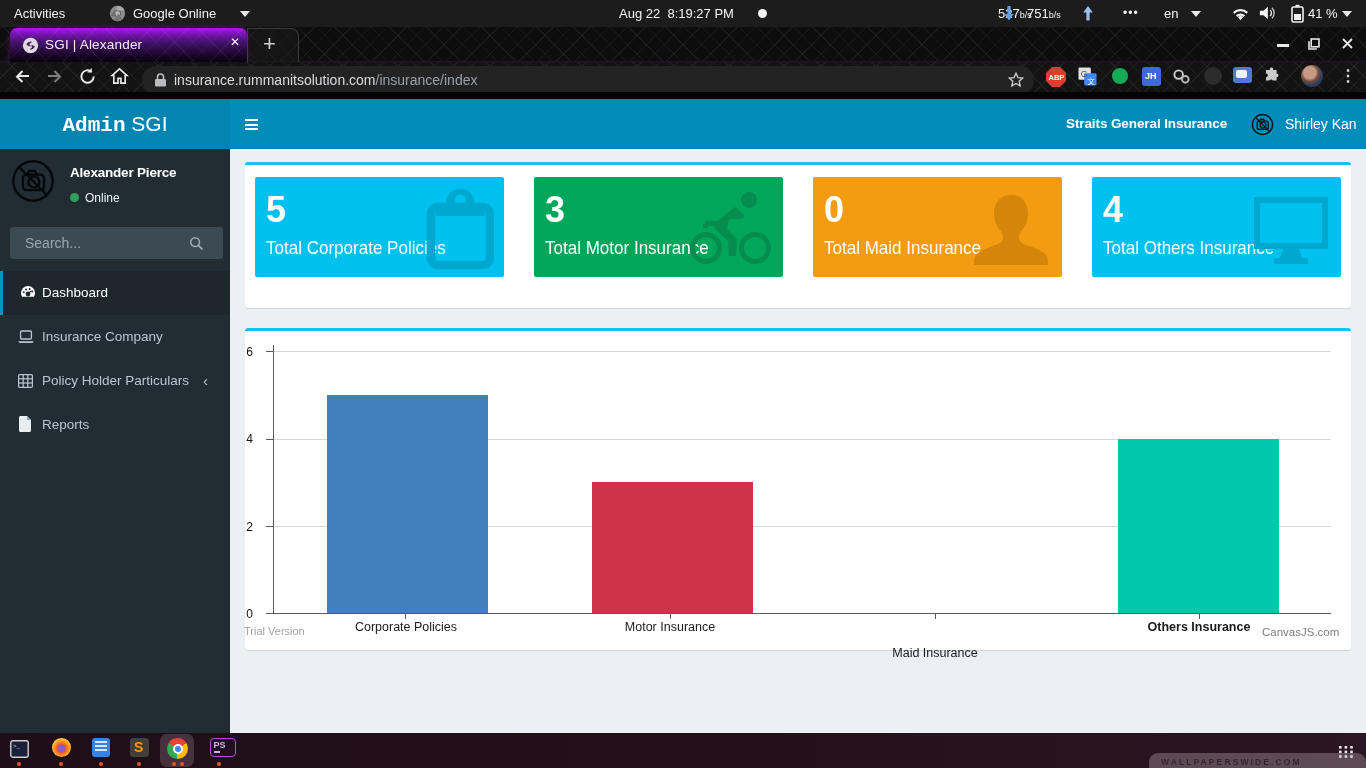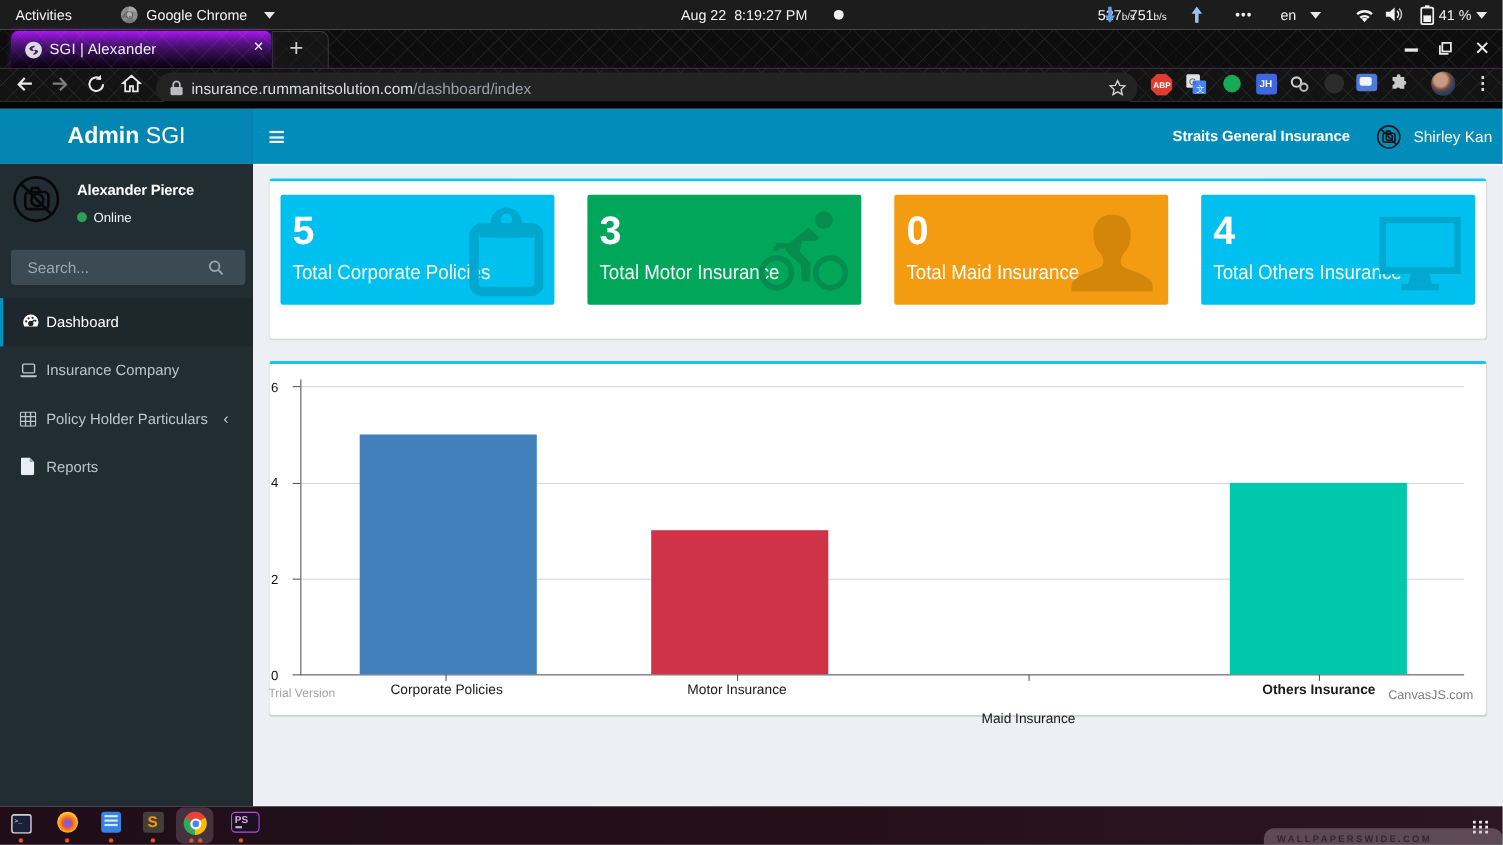--- a/index.html
+++ b/index.html
@@ -39,21 +39,21 @@
   #omni { position:absolute; left:142px; top:4px; width:892px; height:28px; background:#232323; border-radius:14px; }
   #omni .url { position:absolute; left:32px; top:6px; font-size:14px; color:#dadce0; }
   #omni .url .path { color:#9aa0a6; }
   .navbtn { position:absolute; top:0; color:#e6e6e6; }
 
   #strip { position:absolute; top:92px; left:0; width:1366px; height:7px; background:#040404; }
 
   
   #page { position:absolute; top:99px; left:0; width:1366px; height:634px; background:#ecf0f5; }
   #logo { position:absolute; left:0; top:0; width:230px; height:50px; background:#0285b0; color:#fff; text-align:center; line-height:50px; font-size:21px; }
-  #logo b { font-weight:700; }
+  #logo b { font-weight:700;font-family:Liberation Mono, monospace; }
   #navbar { position:absolute; left:230px; top:0; width:1136px; height:50px; background:#028cba; border-bottom:1px solid #0181ad; }
   #sidebar { position:absolute; left:0; top:50px; width:230px; height:584px; background:#222d33; }
 
   .userpanel { position:absolute; left:0; top:0; width:230px; height:78px; }
   .uname { position:absolute; left:70px; top:16px; color:#fff; font-weight:700; font-size:13.5px; letter-spacing:-0.2px; }
   .ustat { position:absolute; left:70px; top:42px; color:#eef3f5; font-size:12px; }
   .ustat .dot { display:inline-block; width:9px; height:9px; border-radius:50%; background:#2e9e5b; margin-right:6px; }
   #sform { position:absolute; left:10px; top:78px; width:213px; height:32px; background:#3c4b53; border-radius:3px; }
   #sform .ph { position:absolute; left:15px; top:8px; color:#9ca8ad; font-size:14px; }
 
@@ -84,21 +84,21 @@
   <div id="ubar">
     <div class="itm" style="left:14px;">Activities</div>
     <svg class="abs" style="left:109px; top:5px;" width="17" height="17" viewBox="0 0 20 20">
       <circle cx="10" cy="10" r="9" fill="#8d8d8d"></circle>
       <circle cx="10" cy="10" r="4" fill="#555"></circle>
       <circle cx="10" cy="10" r="3" fill="#b5b5b5"></circle>
       <path d="M10 1 a9 9 0 0 1 8.2 5.4 l-9.6 0 z" fill="#a9a9a9"></path>
       <path d="M1.3 13.2 L6.5 6 l2.2 7.4 z" fill="#6f6f6f"></path>
       <path d="M16 16.8 a9 9 0 0 1 -10.5 0.6 l5.6 -7 z" fill="#777"></path>
     </svg>
-    <div class="itm" style="left:133px;">Google Chrome</div>
+    <div class="itm" style="left:133px;">Google Online</div>
     <div class="abs" style="left:240px; top:11px; width:0; height:0; border-left:5px solid transparent; border-right:5px solid transparent; border-top:6px solid #e8e8e8;"></div>
     <div class="itm" style="left:619px;">Aug 22&nbsp;&nbsp;8:19:27 PM</div>
     <div class="abs" style="left:758px; top:9px; width:9px; height:9px; border-radius:50%; background:#f2f2f2;"></div>
     <div class="itm" style="left:998px; font-size:13px;">527<span style="font-size:9px;">b/s</span></div>
     <svg class="abs" style="left:1004px; top:6px;" width="10" height="15" viewBox="0 0 10 15">
       <path d="M3.4 0 h3.2 v8 h3.2 L5 14.6 0.2 8 h3.2 z" fill="#64a0e8"></path>
     </svg>
     <div class="itm" style="left:1027px; font-size:13px;">751<span style="font-size:9px;">b/s</span></div>
     <svg class="abs" style="left:1083px; top:6px;" width="10" height="15" viewBox="0 0 10 15">
       <path d="M3.4 14.6 h3.2 v-8 h3.2 L5 0 0.2 6.6 h3.2 z" fill="#9dc1ef"></path>
@@ -160,21 +160,21 @@
       <path d="M14.5 1 v4.8 h-4.8 z" fill="#eaeaea"></path>
     </svg>
     <svg class="navbtn" style="left:110px; top:5px;" width="19" height="19" viewBox="0 0 20 20">
       <path d="M10 2 L2 9 h2 v8 h4.5 v-5 h3 v5 H16 V9 h2 z" fill="none" stroke="#eaeaea" stroke-width="1.7"></path>
     </svg>
     <div id="omni">
       <svg class="abs" style="left:12px; top:7px;" width="13" height="14" viewBox="0 0 13 14">
         <rect x="1" y="6" width="11" height="7.5" rx="1.2" fill="#b9bcc0"></rect>
         <path d="M3.5 6 V4 a3 3 0 0 1 6 0 v2" fill="none" stroke="#b9bcc0" stroke-width="1.6"></path>
       </svg>
-      <div class="url">insurance.rummanitsolution.com<span class="path">/dashboard/index</span></div>
+      <div class="url">insurance.rummanitsolution.com<span class="path">/insurance/index</span></div>
       <svg class="abs" style="left:866px; top:6px;" width="16" height="16" viewBox="0 0 16 16">
         <path d="M8 1.3 l2 4.3 4.7 .5 -3.5 3.2 1 4.6 -4.2 -2.4 -4.2 2.4 1 -4.6 -3.5 -3.2 4.7 -.5 z" fill="none" stroke="#cfcfcf" stroke-width="1.3"></path>
       </svg>
     </div>
     <div class="abs" style="left:1046px; top:5px; width:20px; height:20px; background:#e03c31; clip-path:polygon(30% 0,70% 0,100% 30%,100% 70%,70% 100%,30% 100%,0 70%,0 30%);"></div>
     <div class="abs" style="left:1048.5px; top:11px; font-size:7.5px; font-weight:bold; color:#fff; font-family:'Liberation Sans';">ABP</div>
     <svg class="abs" style="left:1078px; top:5px;" width="19" height="19" viewBox="0 0 20 20">
       <rect x="0.5" y="0.5" width="13" height="13" rx="1.5" fill="#dfe1e5"></rect>
       <rect x="6.5" y="6.5" width="13" height="13" rx="1.5" fill="#4286f5"></rect>
       <text x="3" y="11" font-size="9" fill="#555" font-family="Liberation Sans">G</text>

